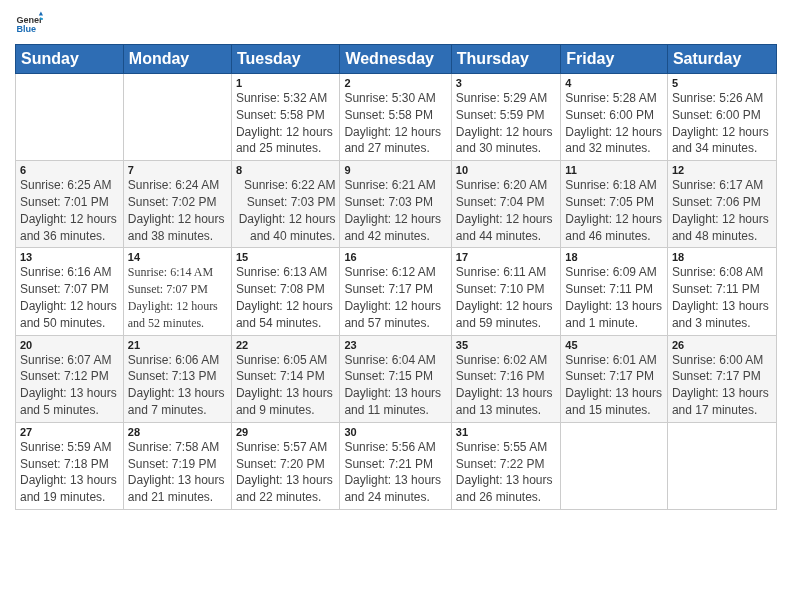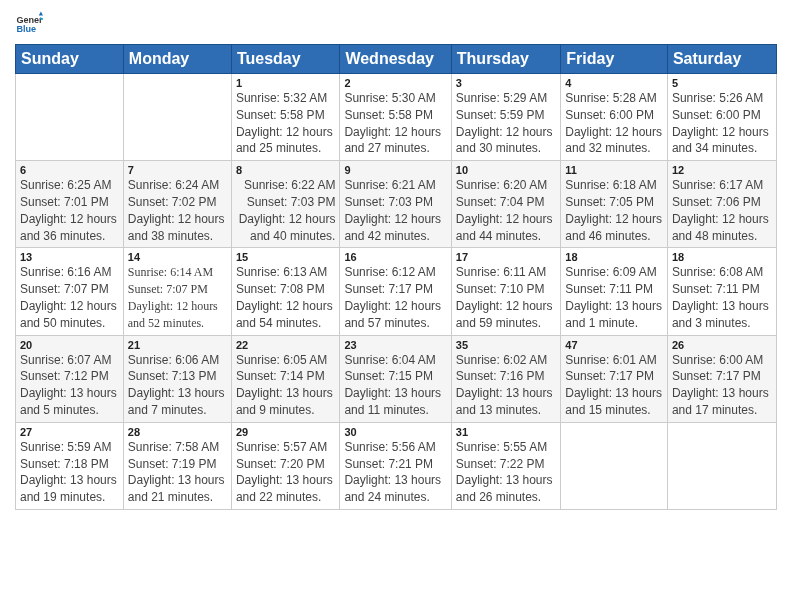--- a/index.html
+++ b/index.html
@@ -288,21 +288,21 @@
 and 11 minutes.</div>
           </td>
           <td>
             <span class="day-num">35</span>
             <div class="day-info" style="white-space: pre-line;">Sunrise: 6:02 AM
 Sunset: 7:16 PM
 Daylight: 13 hours
 and 13 minutes.</div>
           </td>
           <td>
-            <span class="day-num">47</span>
+            <span class="day-num">45</span>
             <div class="day-info" style="white-space: pre-line;">Sunrise: 6:01 AM
 Sunset: 7:17 PM
 Daylight: 13 hours
 and 15 minutes.</div>
           </td>
           <td>
             <span class="day-num">26</span>
             <div class="day-info" style="white-space: pre-line;">Sunrise: 6:00 AM
 Sunset: 7:17 PM
 Daylight: 13 hours

